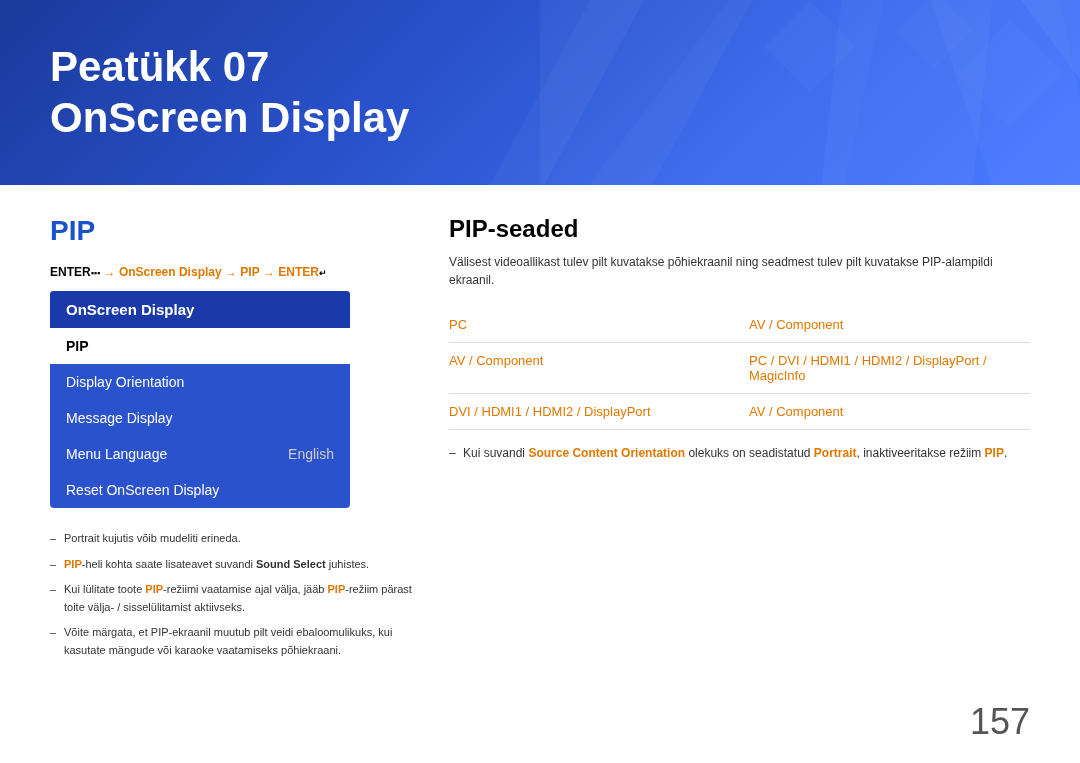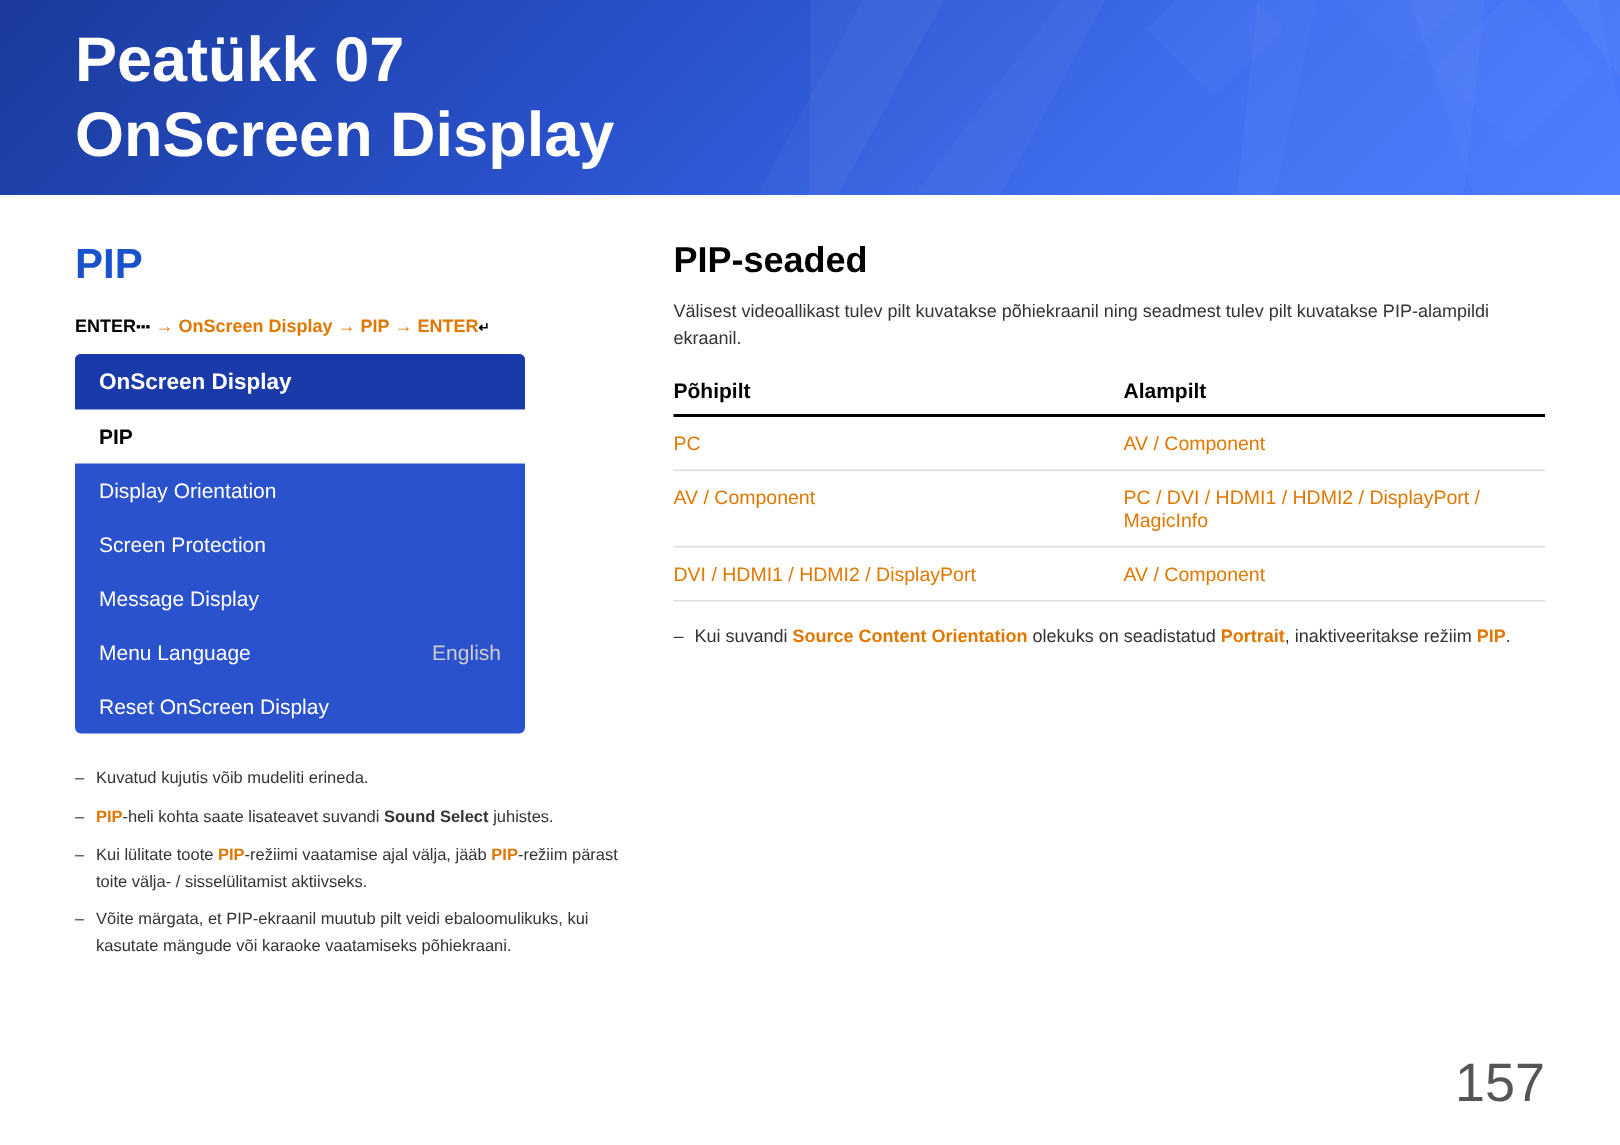--- a/index.html
+++ b/index.html
@@ -8,21 +8,21 @@
       height: 763px;
       font-family: 'Arial', sans-serif;
       background: #fff;
       overflow: hidden;
       position: relative;
     }
 
     
     .header {
       width: 100%;
-      height: 130px;
+      height: 185px;
       background: linear-gradient(135deg, #1a3a9c 0%, #2a52cc 40%, #3a6aee 70%, #4a7aff 100%);
       position: relative;
       overflow: hidden;
       display: flex;
       align-items: center;
       padding: 30px 50px;
     }
 
     .header-bg-shapes {
       position: absolute;
@@ -256,45 +256,40 @@
 
     <div class="menu-path">
       <span>ENTER</span><span style="font-size:9px;vertical-align:middle;">▪▪▪</span>
       <span class="orange"> → OnScreen Display → <span style="font-weight:900;">PIP</span> → ENTER</span><span style="font-size:9px;">↵</span>
     </div>
 
     <div class="menu-container">
       <div class="menu-header">OnScreen Display</div>
       <div class="menu-item active">PIP</div>
       <div class="menu-item">Display Orientation</div>
-      <div class="menu-item">Screen Protection</div>
       <div class="menu-item">Message Display</div>
       <div class="menu-item has-value">
         <span>Menu Language</span>
         <span class="value">English</span>
       </div>
       <div class="menu-item">Reset OnScreen Display</div>
     </div>
 
     <div class="notes">
-      <p>Kuvatud kujutis võib mudeliti erineda.</p>
+      <p>Portrait kujutis võib mudeliti erineda.</p>
       <p><span class="orange">PIP</span>-heli kohta saate lisateavet suvandi <span class="bold">Sound Select</span> juhistes.</p>
       <p>Kui lülitate toote <span class="bold orange">PIP</span>-režiimi vaatamise ajal välja, jääb <span class="bold orange">PIP</span>-režiim pärast toite välja- / sisselülitamist aktiivseks.</p>
       <p>Võite märgata, et PIP-ekraanil muutub pilt veidi ebaloomulikuks, kui kasutate mängude või karaoke vaatamiseks põhiekraani.</p>
     </div>
   </div>
 
   <div class="right-panel">
     <div class="right-title">PIP-seaded</div>
     <div class="right-desc">Välisest videoallikast tulev pilt kuvatakse põhiekraanil ning seadmest tulev pilt kuvatakse PIP-alampildi ekraanil.</div>
 
-    <div class="table-header">
-      <div class="col col-main"><strong>Põhipilt</strong></div>
-      <div class="col col-alt"><strong>Alampilt</strong></div>
-    </div>
 
     <div class="table-row">
       <div class="col-main">PC</div>
       <div class="col-alt">AV / Component</div>
     </div>
     <div class="table-row">
       <div class="col-main">AV / Component</div>
       <div class="col-alt">PC / DVI / HDMI1 / HDMI2 / DisplayPort / MagicInfo</div>
     </div>
     <div class="table-row">

